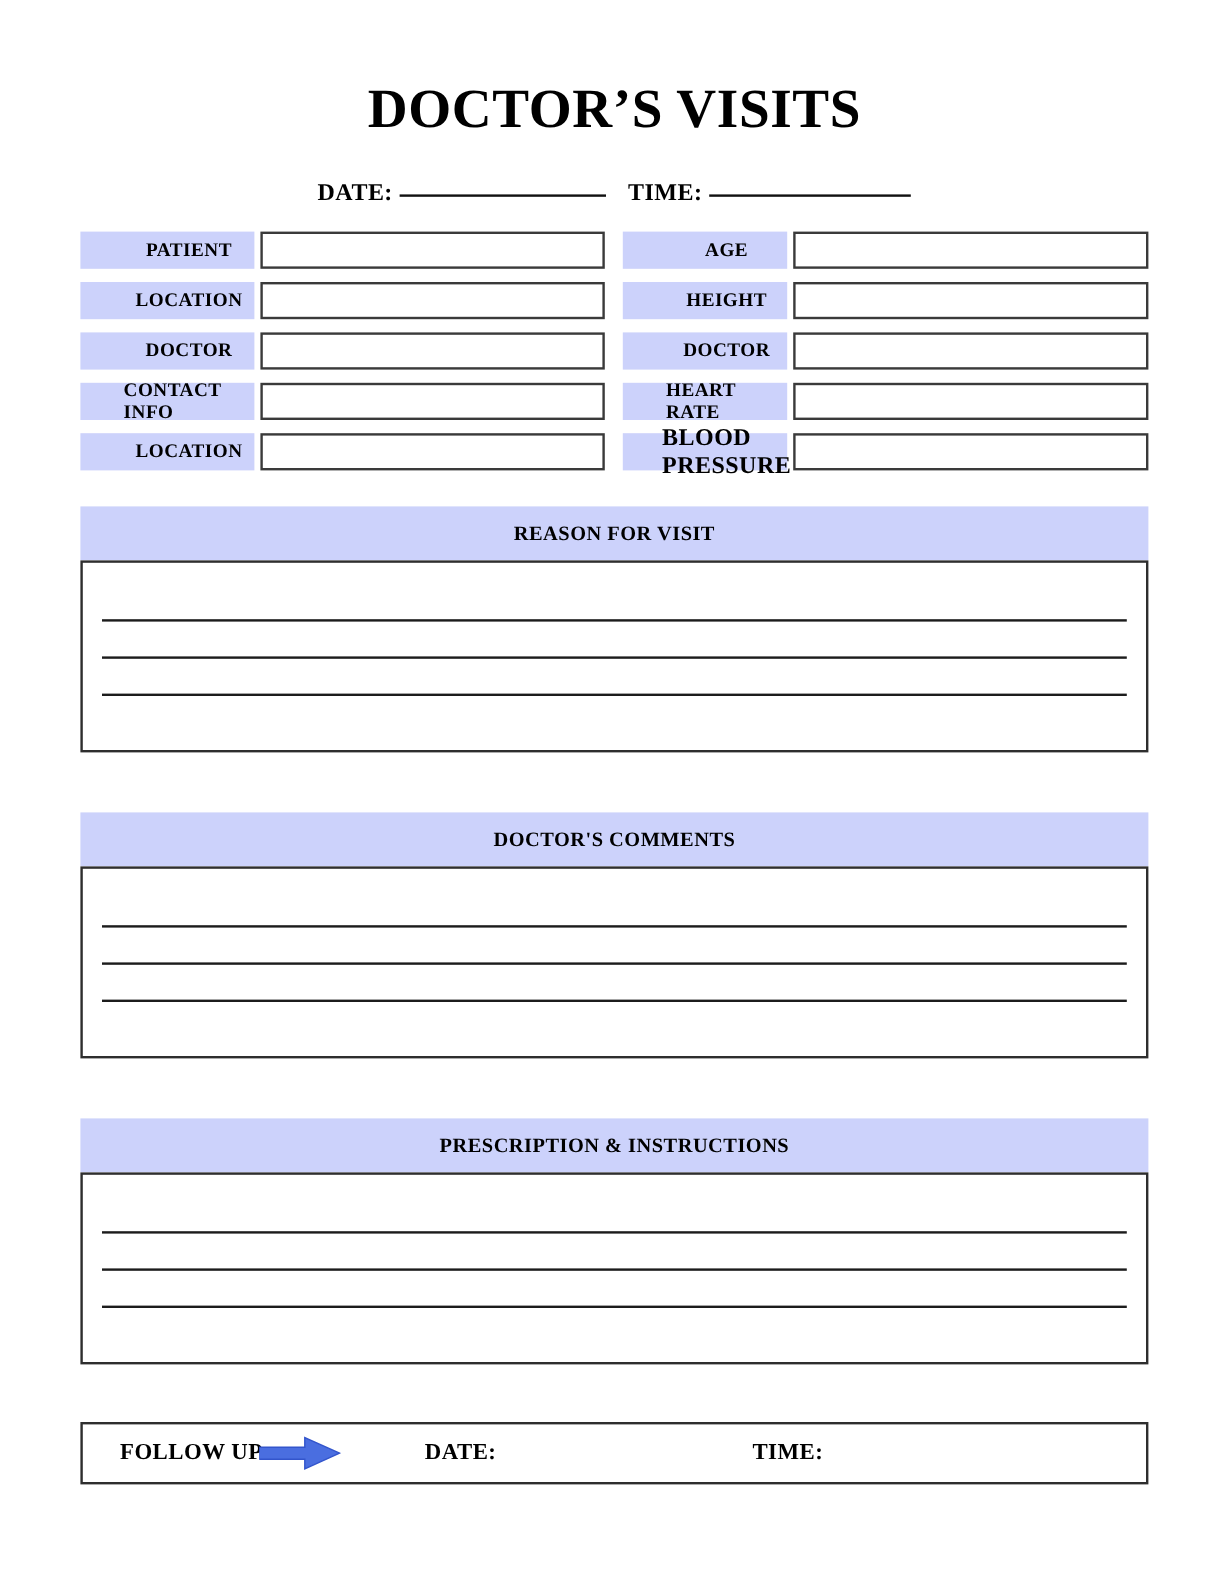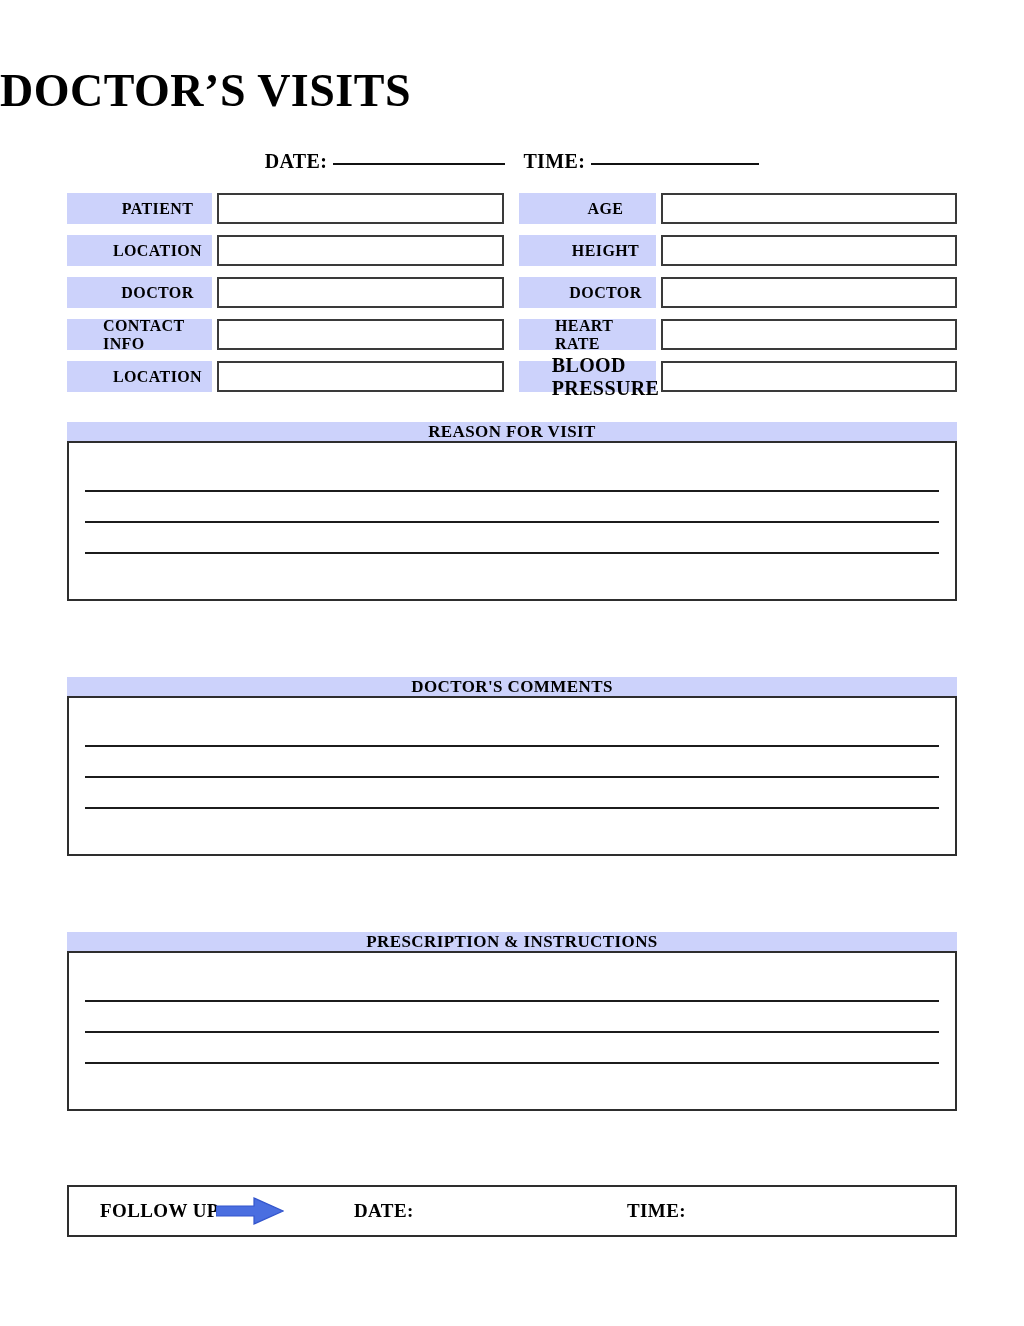--- a/index.html
+++ b/index.html
@@ -23,20 +23,21 @@
     height: 1326px;
     background: #ffffff;
   }
 
   
   .form-title {
     position: absolute;
     left: 0;
     top: 68px;
     width: 1024px;
+    text-align: center;
     font-size: 46px;
     font-weight: bold;
     letter-spacing: 0.5px;
     line-height: 1;
   }
 
   
   .datetime-row {
     position: absolute;
     left: 0;
@@ -112,21 +113,21 @@
   }
 
   
   .section {
     position: absolute;
     left: 67px;
     width: 890px;
   }
   .section-header {
     background: #ccd2fb;
-    height: 19px;
+    height: 45px;
     display: flex;
     align-items: center;
     justify-content: center;
     font-size: 17px;
     font-weight: bold;
     letter-spacing: 0.4px;
     box-sizing: border-box;
   }
   .section-body {
     border: 2px solid #2e2e2e;

